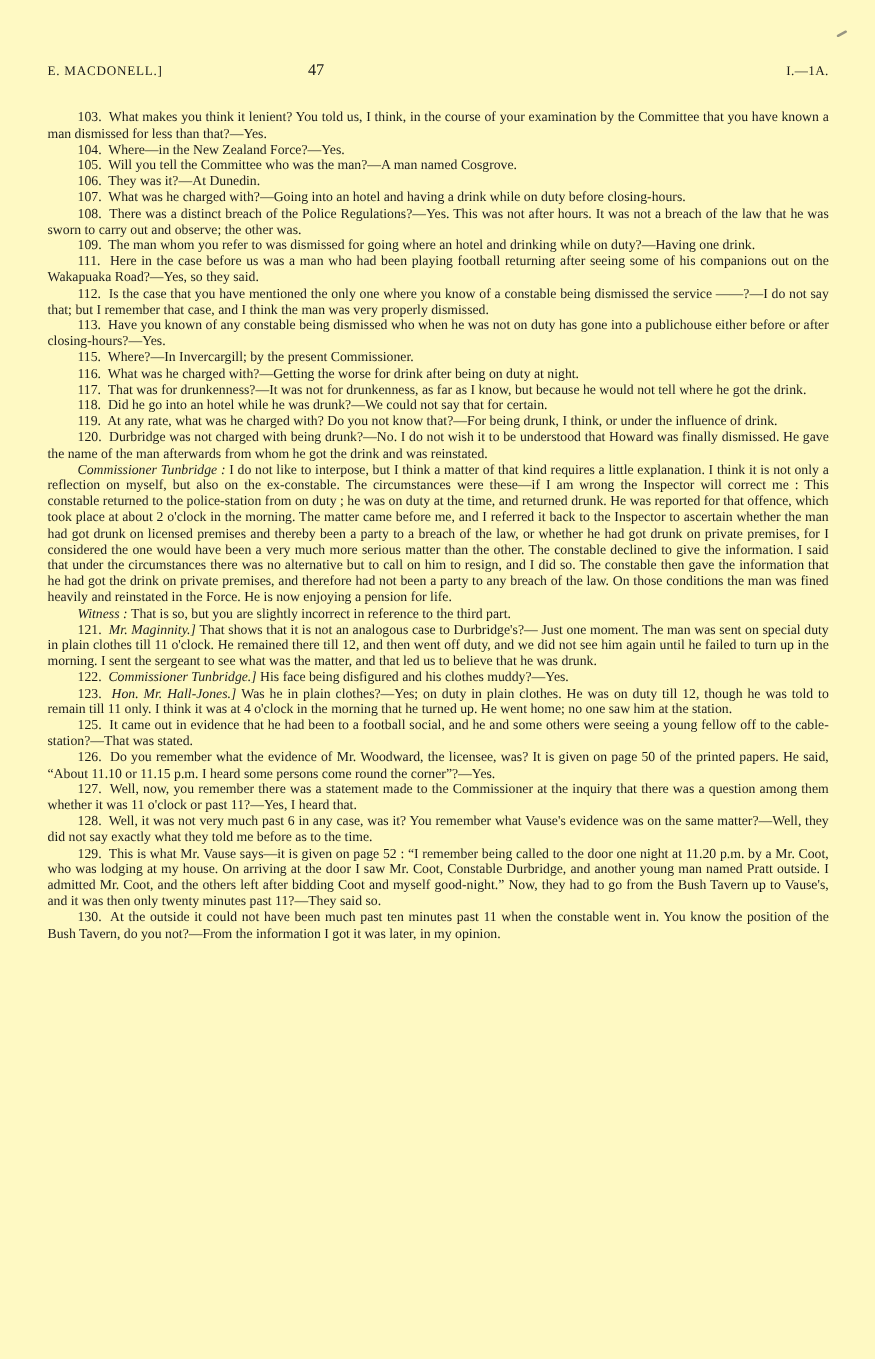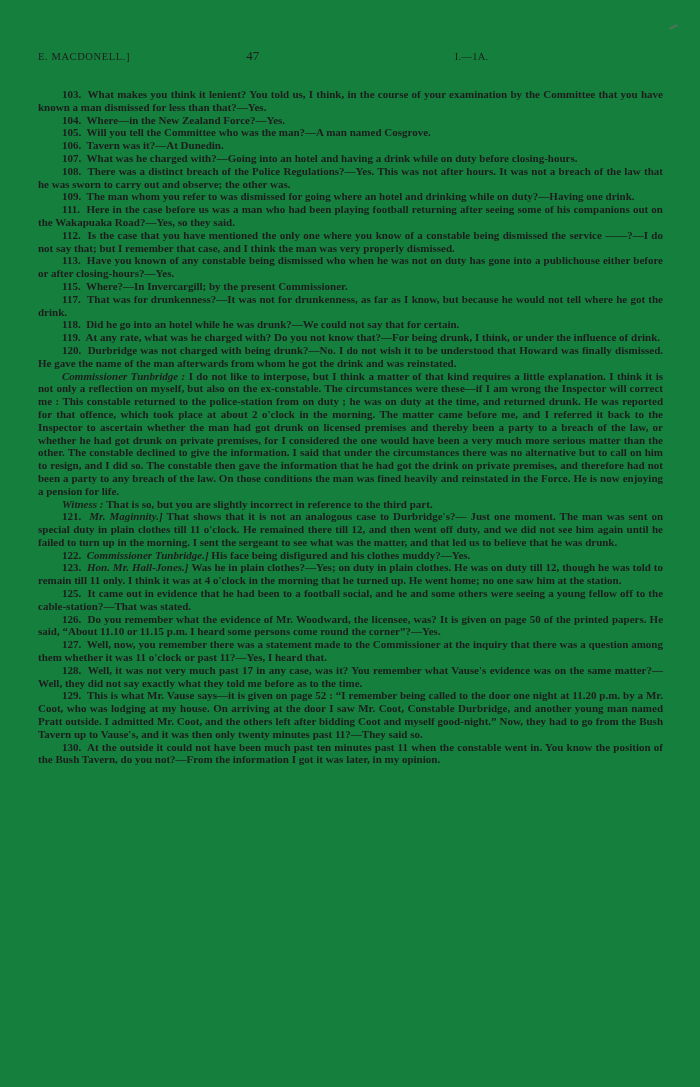--- a/index.html
+++ b/index.html
@@ -7,21 +7,21 @@
     margin: 0;
     padding: 0;
     background: #f4f3ef;
   }
   .page {
     position: relative;
     width: 700px;
     height: 1087px;
     box-sizing: border-box;
     padding: 48px 37px 0 38px;
-    background: #15803d;
+    background: #fef9c3;
     color: #1c1c1c;
     font-family: "Liberation Serif", "DejaVu Serif", serif;
     overflow: hidden;
   }
   .page-header {
     display: flex;
     align-items: baseline;
     font-size: 11px;
   }
   .page-header > span {
@@ -30,34 +30,33 @@
   .witness-name {
     text-align: left;
     letter-spacing: 0.6px;
     font-size: 10.5px;
   }
   .page-number {
     text-align: left;
     font-size: 13px;
   }
   .paper-ref {
-    text-align: left;
+    text-align: right;
     letter-spacing: 0.3px;
     font-size: 10.5px;
   }
   .document-body {
     margin-top: 24px;
     font-size: 11px;
     line-height: 12.8px;
     text-align: justify;
   }
   .para {
     margin: 0;
     text-indent: 24px;
-    font-weight: bold;
   }
   .lead {
     font-style: italic;
   }
   .scan-artifact {
     position: absolute;
     top: 26px;
     right: 22px;
     width: 9px;
     height: 2px;
@@ -77,37 +76,38 @@
     <span class="witness-name">E. MACDONELL.]</span>
     <span class="page-number">47</span>
     <span class="paper-ref">I.—1A.</span>
   </header>
 
   <main class="document-body">
 
   <p class="para"><span>103.&nbsp; </span><span>What makes you think it lenient?  You told us, I think, in the course of your examination by the Committee that you have known a man dismissed for less than that?—Yes.</span></p>
       <p class="para"><span>104.&nbsp; </span><span>Where—in the New Zealand Force?—Yes.</span></p>
       <p class="para"><span>105.&nbsp; </span><span>Will you tell the Committee who was the man?—A man named Cosgrove.</span></p>
-      <p class="para"><span>106.&nbsp; </span><span>Tavern was it?—At Dunedin.</span></p>
+      <p class="para"><span>106.&nbsp; </span><span>They was it?—At Dunedin.</span></p>
       <p class="para"><span>107.&nbsp; </span><span>What was he charged with?—Going into an hotel and having a drink while on duty before closing-hours.</span></p>
       <p class="para"><span>108.&nbsp; </span><span>There was a distinct breach of the Police Regulations?—Yes.  This was not after hours. It was not a breach of the law that he was sworn to carry out and observe; the other was.</span></p>
       <p class="para"><span>109.&nbsp; </span><span>The man whom you refer to was dismissed for going where an hotel and drinking while on duty?—Having one drink.</span></p>
       <p class="para"><span>111.&nbsp; </span><span>Here in the case before us was a man who had been playing football returning after seeing some of his companions out on the Wakapuaka Road?—Yes, so they said.</span></p>
       <p class="para"><span>112.&nbsp; </span><span>Is the case that you have mentioned the only one where you know of a constable being dismissed the service ——?—I do not say that; but I remember that case, and I think the man was very properly dismissed.</span></p>
       <p class="para"><span>113.&nbsp; </span><span>Have you known of any constable being dismissed who when he was not on duty has gone into a publichouse either before or after closing-hours?—Yes.</span></p>
       <p class="para"><span>115.&nbsp; </span><span>Where?—In Invercargill; by the present Commissioner.</span></p>
+      <p class="para"><span>116.&nbsp; </span><span>What was he charged with?—Getting the worse for drink after being on duty at night.</span></p>
       <p class="para"><span>117.&nbsp; </span><span>That was for drunkenness?—It was not for drunkenness, as far as I know, but because he would not tell where he got the drink.</span></p>
       <p class="para"><span>118.&nbsp; </span><span>Did he go into an hotel while he was drunk?—We could not say that for certain.</span></p>
       <p class="para"><span>119.&nbsp; </span><span>At any rate, what was he charged with?  Do you not know that?—For being drunk, I think, or under the influence of drink.</span></p>
       <p class="para"><span>120.&nbsp; </span><span>Durbridge was not charged with being drunk?—No.  I do not wish it to be understood that Howard was finally dismissed.  He gave the name of the man afterwards from whom he got the drink and was reinstated.</span></p>
       <p class="para"><span class="lead">Commissioner Tunbridge : </span><span>I do not like to interpose, but I think a matter of that kind requires a little explanation.  I think it is not only a reflection on myself, but also on the ex-constable. The circumstances were these—if I am wrong the Inspector will correct me : This constable returned to the police-station from on duty ; he was on duty at the time, and returned drunk.  He was reported for that offence, which took place at about 2 o'clock in the morning.  The matter came before me, and I referred it back to the Inspector to ascertain whether the man had got drunk on licensed premises and thereby been a party to a breach of the law, or whether he had got drunk on private premises, for I considered the one would have been a very much more serious matter than the other.  The constable declined to give the information.  I said that under the circumstances there was no alternative but to call on him to resign, and I did so.  The constable then gave the information that he had got the drink on private premises, and therefore had not been a party to any breach of the law.  On those conditions the man was fined heavily and reinstated in the Force. He is now enjoying a pension for life.</span></p>
       <p class="para"><span class="lead">Witness : </span><span>That is so, but you are slightly incorrect in reference to the third part.</span></p>
       <p class="para"><span>121.&nbsp; </span><span class="lead">Mr. Maginnity.] </span><span>That shows that it is not an analogous case to Durbridge's?— Just one moment.  The man was sent on special duty in plain clothes till 11 o'clock.  He remained there till 12, and then went off duty, and we did not see him again until he failed to turn up in the morning.  I sent the sergeant to see what was the matter, and that led us to believe that he was drunk.</span></p>
       <p class="para"><span>122.&nbsp; </span><span class="lead">Commissioner Tunbridge.] </span><span>His face being disfigured and his clothes muddy?—Yes.</span></p>
       <p class="para"><span>123.&nbsp; </span><span class="lead">Hon. Mr. Hall-Jones.] </span><span>Was he in plain clothes?—Yes; on duty in plain clothes.  He was on duty till 12, though he was told to remain till 11 only.  I think it was at 4 o'clock in the morning that he turned up.  He went home; no one saw him at the station.</span></p>
       <p class="para"><span>125.&nbsp; </span><span>It came out in evidence that he had been to a football social, and he and some others were seeing a young fellow off to the cable-station?—That was stated.</span></p>
       <p class="para"><span>126.&nbsp; </span><span>Do you remember what the evidence of Mr. Woodward, the licensee, was?  It is given on page 50 of the printed papers.  He said, “About 11.10 or 11.15 p.m. I heard some persons come round the corner”?—Yes.</span></p>
       <p class="para"><span>127.&nbsp; </span><span>Well, now, you remember there was a statement made to the Commissioner at the inquiry that there was a question among them whether it was 11 o'clock or past 11?—Yes, I heard that.</span></p>
-      <p class="para"><span>128.&nbsp; </span><span>Well, it was not very much past 17 in any case, was it?  You remember what Vause's evidence was on the same matter?—Well, they did not say exactly what they told me before as to the time.</span></p>
+      <p class="para"><span>128.&nbsp; </span><span>Well, it was not very much past 6 in any case, was it?  You remember what Vause's evidence was on the same matter?—Well, they did not say exactly what they told me before as to the time.</span></p>
       <p class="para"><span>129.&nbsp; </span><span>This is what Mr. Vause says—it is given on page 52 : “I remember being called to the door one night at 11.20 p.m. by a Mr. Coot, who was lodging at my house.  On arriving at the door I saw Mr. Coot, Constable Durbridge, and another young man named Pratt outside.  I admitted Mr. Coot, and the others left after bidding Coot and myself good-night.”  Now, they had to go from the Bush Tavern up to Vause's, and it was then only twenty minutes past 11?—They said so.</span></p>
       <p class="para"><span>130.&nbsp; </span><span>At the outside it could not have been much past ten minutes past 11 when the constable went in.  You know the position of the Bush Tavern, do you not?—From the information I got it was later, in my opinion.</span></p>
     </main>
 </div>
 
 </body></html>

